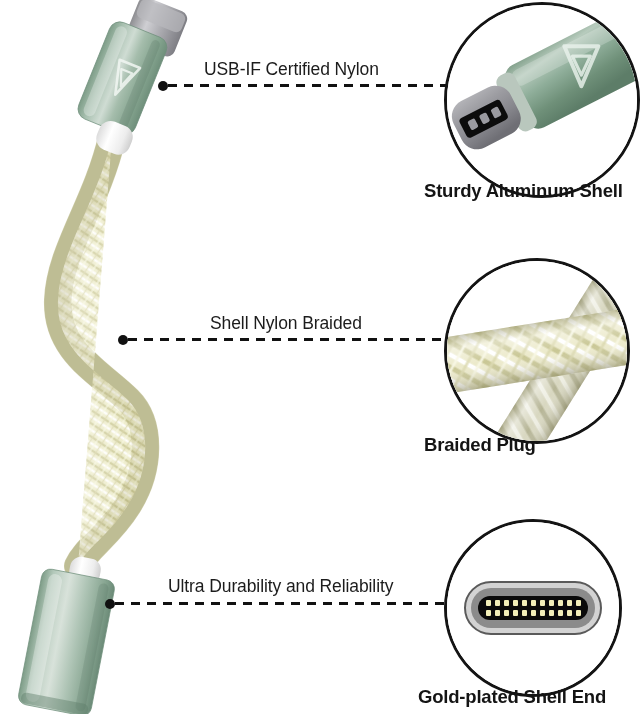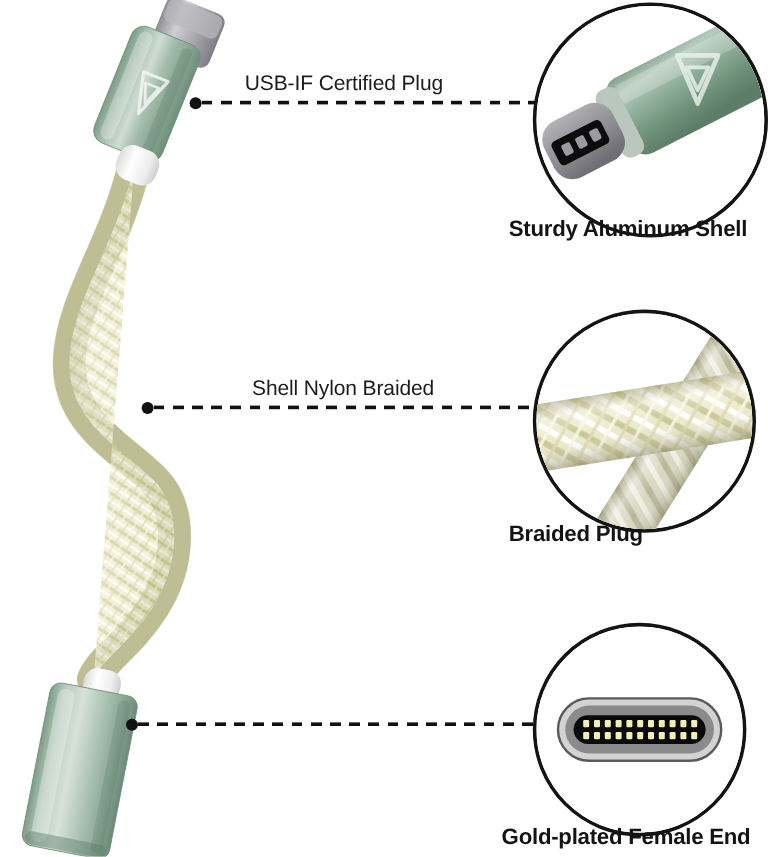--- a/index.html
+++ b/index.html
@@ -164,28 +164,29 @@
         <rect x="30" y="574" width="74" height="138" rx="9" fill="url(#shellGrad2)" stroke="#6f8f7b" stroke-width="0.7"></rect>
         <rect x="37" y="578" width="14" height="130" rx="7" fill="#ffffff" opacity="0.3"></rect>
         <rect x="88" y="578" width="10" height="130" rx="5" fill="#3f5a49" opacity="0.15"></rect>
         <rect x="33" y="700" width="68" height="11" rx="5" fill="#5f7f6b" opacity="0.45"></rect>
       </g>
     </g>
   </svg>
 
   <div class="leader-dot" style="left:158px; top:81px;"></div>
   <div class="leader" style="left:168px; top:84px; width:278px;"></div>
-  <div class="leader-label" style="left:204px; top:59px;">USB-IF Certified Plug</div>
+  <div class="leader-label" style="left:204px; top:59px;">USB-IF Certified Nylon</div>
 
   <div class="leader-dot" style="left:118px; top:335px;"></div>
   <div class="leader" style="left:128px; top:338px; width:318px;"></div>
   <div class="leader-label" style="left:210px; top:313px;">Shell Nylon Braided</div>
 
   <div class="leader-dot" style="left:105px; top:599px;"></div>
   <div class="leader" style="left:115px; top:602px; width:331px;"></div>
+  <div class="leader-label" style="left:168px; top:576px;">Ultra Durability and Reliability</div>
 
   <div class="detail-circle" style="left:444px; top:2px; width:190px; height:190px;">
     <svg width="190" height="190" viewBox="0 0 190 190">
       <defs>
         <linearGradient id="zShell" x1="0" y1="0" x2="0.25" y2="1">
           <stop offset="0%" stop-color="#7e9d87"></stop>
           <stop offset="22%" stop-color="#b7cbbd"></stop>
           <stop offset="48%" stop-color="#8fae9a"></stop>
           <stop offset="76%" stop-color="#6f9079"></stop>
           <stop offset="100%" stop-color="#5d7d68"></stop>
@@ -289,15 +290,15 @@
         <rect x="75" y="88" width="5" height="6" rx="1" fill="#f2eeb8"></rect>
         <rect x="84" y="88" width="5" height="6" rx="1" fill="#f2eeb8"></rect>
         <rect x="93" y="88" width="5" height="6" rx="1" fill="#f2eeb8"></rect>
         <rect x="102" y="88" width="5" height="6" rx="1" fill="#f2eeb8"></rect>
         <rect x="111" y="88" width="5" height="6" rx="1" fill="#f2eeb8"></rect>
         <rect x="120" y="88" width="5" height="6" rx="1" fill="#f2eeb8"></rect>
         <rect x="129" y="88" width="5" height="6" rx="1" fill="#f2eeb8"></rect>
       </g>
     </svg>
   </div>
-  <div class="detail-caption" style="left:418px; top:686px; width:222px;">Gold-plated Female End</div>
+  <div class="detail-caption" style="left:418px; top:686px; width:222px;">Gold-plated Shell End</div>
 
 </div>
 
 </body></html>

